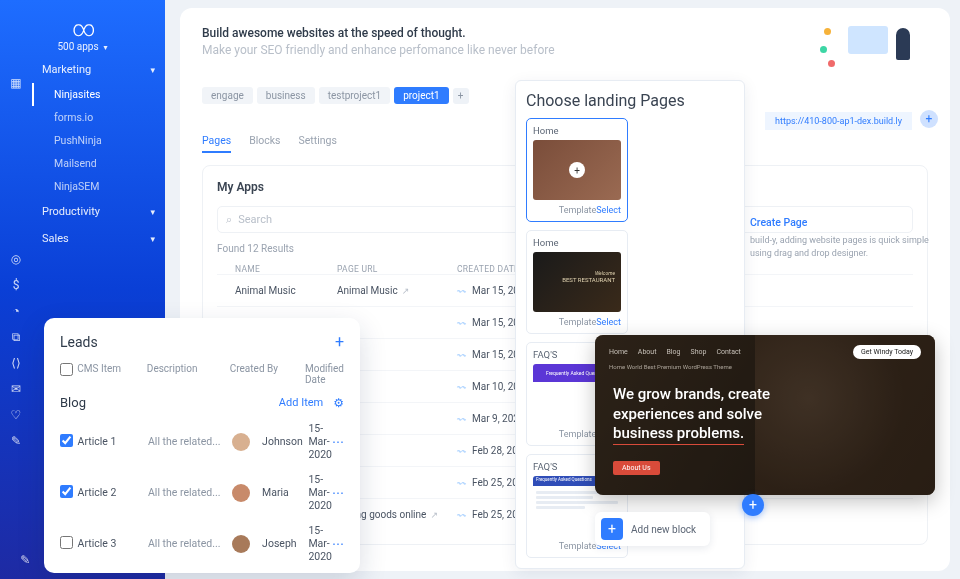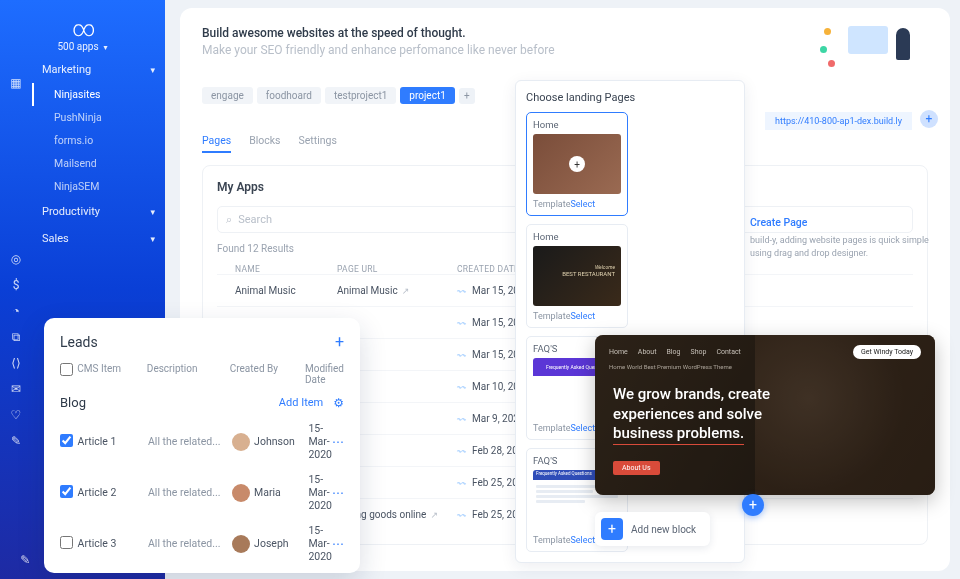--- a/index.html
+++ b/index.html
@@ -50,36 +50,36 @@
 .tbl-head { display: flex; margin-top: 10px; font-size: 8.5px; color: #9aa3b0; letter-spacing: .3px; }
 .col-name { width: 120px; padding-left: 18px; }
 .col-url { width: 120px; }
 .col-date { flex: 1; }
 .tbl-row { display: flex; align-items: center; font-size: 10px; color: #4a5463; padding: 9px 0; border-top: 1px solid #f3f5f8; }
 .ext-icon { color: #b8bfc9; margin-left: 4px; font-size: 9px; }
 .trend-icon { color: #b8d9ff; font-size: 9px; margin-right: 6px; }
 
 
 .pop-landing { position: absolute; left: 515px; top: 80px; width: 230px; background: #fff; border: 1px solid #e7ecf3; border-radius: 6px; padding: 10px; box-shadow: 0 4px 16px rgba(20,40,80,.08); }
-.pop-landing .pop-title { font-size: 11px; color: #3a4452; margin-bottom: 8px; }
+.pop-landing .pop-title { font-size: 16px; color: #3a4452; margin-bottom: 8px; }
 .card-grid { display: flex; flex-wrap: wrap; gap: 8px; }
 .lp-card { width: 102px; border: 1px solid #e7ecf3; border-radius: 5px; padding: 6px; }
 .lp-card.sel { border-color: #2f7cff; }
 .lp-card .lp-label { font-size: 9.5px; color: #5c6675; margin-bottom: 4px; }
 .lp-thumb { width: 100%; height: 60px; border-radius: 3px; background: linear-gradient(135deg,#7a4d3a,#9a6a52); position: relative; overflow: hidden; }
 .lp-thumb .add-circ { position: absolute; left: 50%; top: 50%; transform: translate(-50%,-50%); width: 16px; height: 16px; background: #fff; border-radius: 50%; display:flex; align-items:center; justify-content:center; font-size:10px; color:#333; }
 .lp-thumb.rest { background: linear-gradient(135deg,#1a1a1a,#3a2a1a); }
 .lp-thumb.rest .txt { position:absolute; right:6px; top:18px; font-size:6px; color:#e0d2b0; text-align:right; line-height:1.2; }
 .lp-thumb.faq1 { background: #fff; }
 .lp-thumb.faq1 .bar { background:#5b36d6; height:18px; width:100%; display:flex; align-items:center; justify-content:center; font-size:5px; color:#fff; }
 .lp-thumb.faq2 { background: #fff; }
 .lp-thumb.faq2 .bar2 { background:#2f4db8; height:10px; width:100%; font-size:4.5px; color:#fff; padding:1px 3px; }
 .lp-thumb.faq2 .lines { padding:3px; }
 .lp-thumb.faq2 .ln { height:3px; background:#e7ecf3; margin:2px 0; border-radius:1px; }
-.lp-foot { display:flex; justify-content:flex-start; align-items:center; margin-top:5px; font-size:9px; }
+.lp-foot { display:flex; justify-content:flex-end; align-items:center; margin-top:5px; font-size:9px; }
 .lp-foot .tpl { color:#8b95a3; }
 .lp-foot .sel-link { color:#2f7cff; cursor:pointer; }
 
 
 .right-peek { position: absolute; left: 750px; top: 215px; width: 190px; font-size: 9px; color: #9aa3b0; line-height: 1.5; }
 .right-peek .rp-title { color: #2f7cff; font-size: 10.5px; margin-bottom: 3px; font-weight: 500; }
 
 
 .hero-card { position: absolute; left: 595px; top: 335px; width: 340px; height: 160px; border-radius: 8px; overflow: hidden; background: linear-gradient(120deg,#4a3a2a,#1a1612); box-shadow: 0 6px 20px rgba(0,0,0,.25); }
 .hero-card .darken { position:absolute; inset:0; background:rgba(20,15,10,.55); }
@@ -110,21 +110,21 @@
 .lc-c4 { flex:1; }
 .lc-section { display:flex; justify-content:space-between; align-items:center; margin-top:10px; }
 .lc-sec-title { font-size:13px; color:#2f3b4a; }
 .lc-additem { font-size:11px; color:#2f7cff; cursor:pointer; }
 .lc-gear { color:#2f7cff; font-size:12px; margin-left:10px; cursor:pointer; }
 .lc-row { display:flex; align-items:center; font-size:10.5px; color:#4a5463; margin-top:12px; }
 .lc-row .cb { width:18px; }
 .lc-row .cb input { accent-color:#2f7cff; }
 .lc-row .c1 { width:72px; }
 .lc-row .c2 { width:86px; color:#8b95a3; }
-.lc-row .c3 { width:78px; display:flex; align-items:center; gap:4px; }
+.lc-row .c3 { width:78px; display:flex; align-items:center; gap:12px; }
 .lc-row .c4 { flex:1; }
 .lc-row .more { color:#2f7cff; font-size:12px; cursor:pointer; }
 .av { width:18px; height:18px; border-radius:50%; background:#d8b090; flex-shrink:0; }
 .av.b { background:#c88a6a; }
 .av.c { background:#a87a5a; }
 
 .chevron { font-size:9px; }
 </style>
 </head>
 <body>
@@ -144,22 +144,22 @@
     <div class="sb-ic">✉</div>
     <div class="sb-ic">♡</div>
     <div class="sb-ic">✎</div>
   </div>
   <div class="sb-groups">
     <div class="sb-group">
         <span>Marketing</span>
         <span class="chevron">▾</span>
       </div>
     <div class="sb-item active">Ninjasites</div>
+    <div class="sb-item">forms.io</div>
     <div class="sb-item">PushNinja</div>
-    <div class="sb-item">forms.io</div>
     <div class="sb-item">Mailsend</div>
     <div class="sb-item">NinjaSEM</div>
     <div class="sb-group">
         <span>Productivity</span>
         <span class="chevron">▾</span>
       </div>
     <div class="sb-group">
         <span>Sales</span>
         <span class="chevron">▾</span>
       </div>
@@ -177,21 +177,21 @@
   <div class="hero-ill">
     <div class="ill-screen"></div>
       <div class="ill-person"></div>
     <div class="ill-dot" style="background:#f6b23a;left:6px;top:6px"></div>
     <div class="ill-dot" style="background:#3dd6a5;left:2px;top:24px"></div>
     <div class="ill-dot" style="background:#f06a6a;left:10px;top:38px"></div>
   </div>
 
   <div class="tabs-row">
     <div class="tab-chip">engage</div>
-    <div class="tab-chip">foodhoard</div>
+    <div class="tab-chip">business</div>
     <div class="tab-chip">testproject1</div>
     <div class="tab-chip active">project1</div>
     <div class="tab-add">+</div>
   </div>
 
   <div class="subtabs">
     <div class="subtab active">Pages</div>
     <div class="subtab">Blocks</div>
     <div class="subtab">Settings</div>
   </div>

